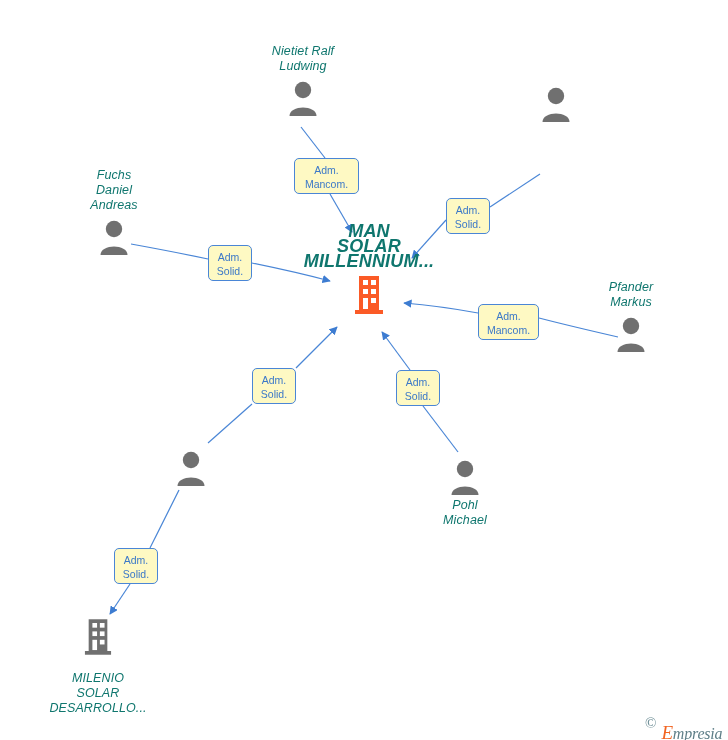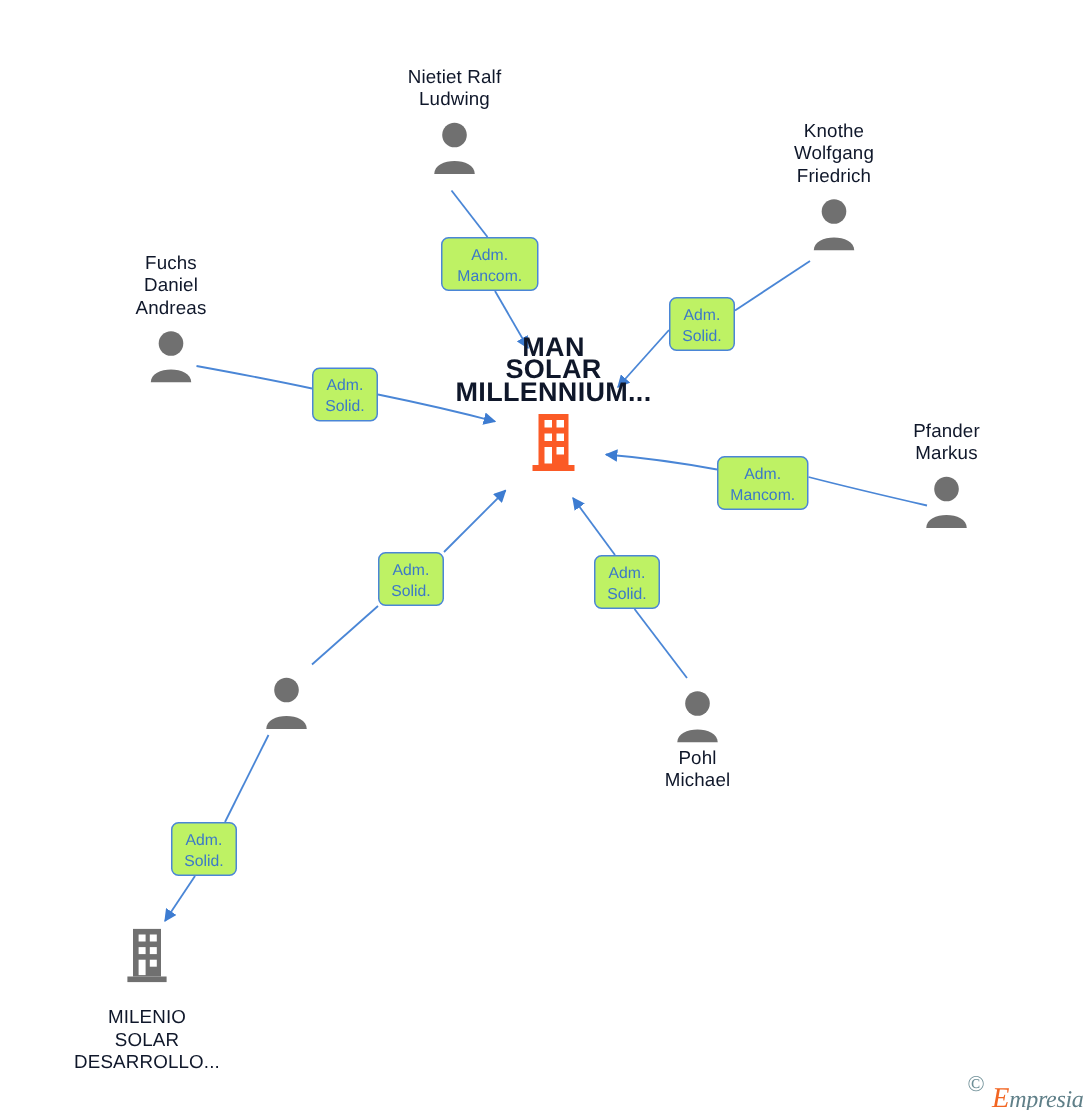--- a/index.html
+++ b/index.html
@@ -19,40 +19,41 @@
     left: 0;
     top: 0;
     width: 728px;
     height: 740px;
   }
   .node {
     position: absolute;
     text-align: center;
   }
   .node-label {
-    color: #0f172a;
+    color: #0f766e;
     font-size: 12.5px;
     line-height: 15px;
     white-space: pre-line;
     letter-spacing: 0.1px;
+    font-style: italic;
   }
   .node-label.company {
     font-weight: bold;
     font-size: 18px;
     letter-spacing: 0.2px;
   }
   .icon-wrap {
     display: block;
     line-height: 0;
   }
   .edge-box {
     position: absolute;
     border: 1.3px solid #4a86d6;
     border-radius: 5px;
-    background: #bef264;
+    background: #fef9c3;
     color: #3b78c8;
     font-size: 10.5px;
     line-height: 14px;
     text-align: center;
     padding: 4px 5px 4px 5px;
     box-sizing: border-box;
     white-space: pre-line;
   }
   .watermark {
     position: absolute;
@@ -157,23 +158,20 @@
 Ludwing</div>
   <span class="icon-wrap">
     <svg width="30" height="36" viewBox="0 0 30 36" style="margin-top:6px;">
       <circle cx="15" cy="10" r="8.2" fill="#707070"></circle>
       <path d="M 1.5 36 C 1.5 24.5 28.5 24.5 28.5 36 Z" fill="#707070"></path>
     </svg>
   </span>
 </div>
 
 <div class="node" style="left:486px; top:80px; width:140px;">
-  <div class="node-label">Knothe
-Wolfgang
-Friedrich</div>
   <span class="icon-wrap">
     <svg width="30" height="36" viewBox="0 0 30 36" style="margin-top:6px;">
       <circle cx="15" cy="10" r="8.2" fill="#707070"></circle>
       <path d="M 1.5 36 C 1.5 24.5 28.5 24.5 28.5 36 Z" fill="#707070"></path>
     </svg>
   </span>
 </div>
 
 <div class="node" style="left:44px; top:168px; width:140px;">
   <div class="node-label">Fuchs

